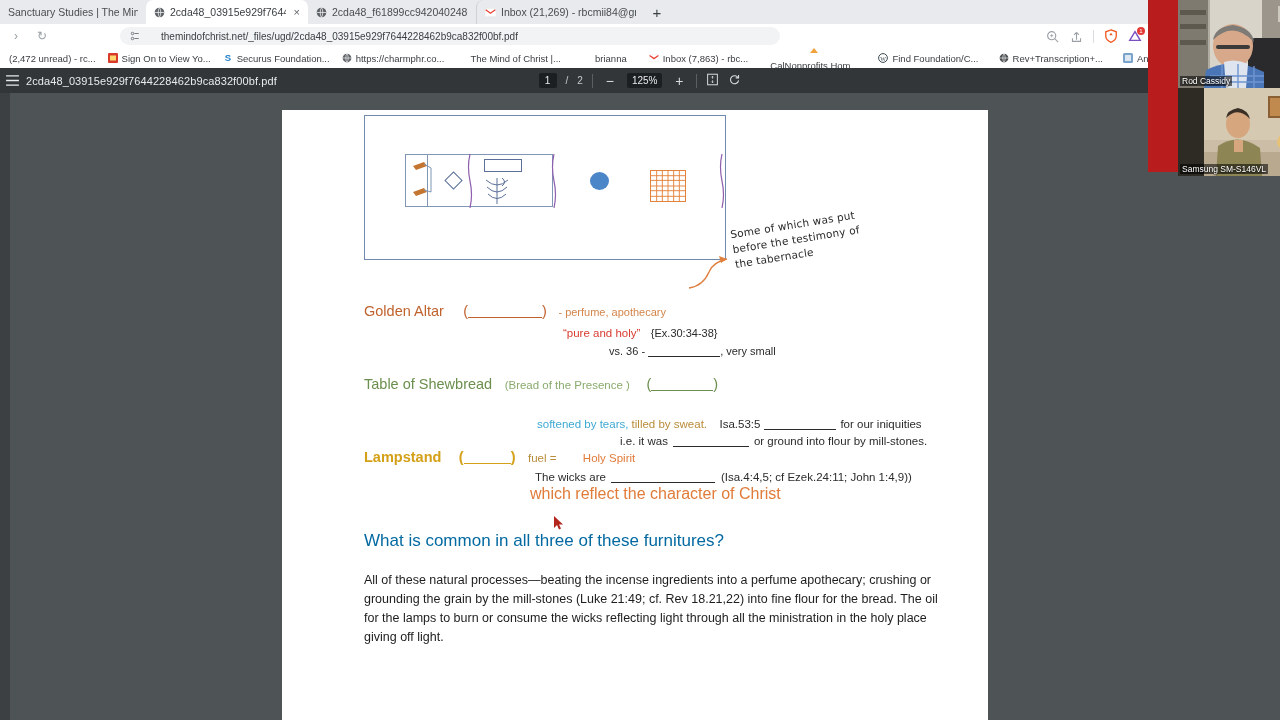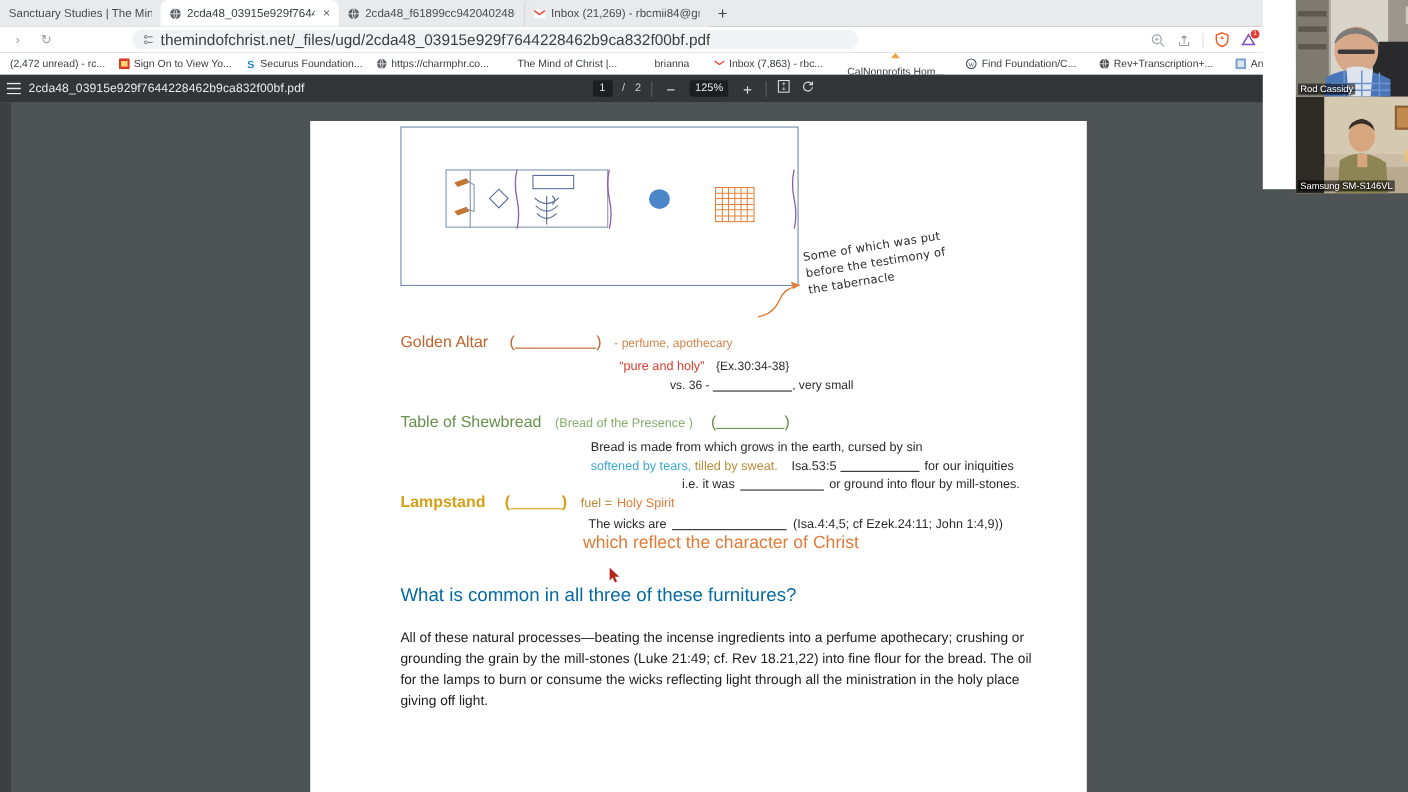--- a/index.html
+++ b/index.html
@@ -34,21 +34,21 @@
     position:absolute; top:24px; left:0; width:1280px; height:24px;
     background:#ffffff; display:flex; align-items:center; padding:0 8px; gap:10px;
   }
   .navbtn{ width:16px;height:16px;display:flex;align-items:center;justify-content:center;
            color:#9aa0a6;font-size:12px; }
   .omnibox{
     flex:1; height:18px; background:#f1f3f4; border-radius:9px;
     display:flex; align-items:center; gap:6px; padding:0 10px;
     margin:0 0 0 60px; max-width:660px;
   }
-  .omnibox .urltext{ font-size:14px; color:#3c4043; white-space:nowrap; overflow:hidden; }
+  .omnibox .urltext{ font-size:10px; color:#3c4043; white-space:nowrap; overflow:hidden;margin-left:15px; }
   .navicons{ margin-left:auto; display:flex; align-items:center; gap:9px; padding-right:130px;}
   .navicons .ni{ width:15px;height:15px; display:flex;align-items:center;justify-content:center;}
   .vdiv{ width:1px;height:13px;background:#dadce0; }
 
   .bookmarks{
     position:absolute; top:48px; left:0; width:1280px; height:20px;
     background:#ffffff; display:flex; align-items:center; padding:0 4px; gap:2px;
     overflow:hidden;
   }
   .bm{ display:flex;align-items:center;gap:4px; padding:1px 5px; font-size:9.5px;
@@ -135,21 +135,21 @@
   .c-orange2{ color:#e07b39; }
   .c-green{ color:#8aab6e; }
 
   .body-q{ position:absolute; left:82px; top:421px; font-size:17px; color:#0369a1;text-align:center;}
   .body-p{ position:absolute; left:82px; top:461px; width:578px; font-size:12.5px;
            color:#1d1d1d; line-height:1.52; }
 
   .cursor{ position:absolute; left:836px; top:516px; width:10px; height:14px; }
 
   
-  .videopanel{ position:absolute; right:0; top:0; width:132px; height:172px; background:#ffffff;padding-left:30px; }
+  .videopanel{ position:absolute; right:0; top:0; width:132px; height:172px; background:#b91c1c;padding-left:30px; }
   .vtile{ position:relative; width:132px; height:88px; overflow:hidden; }
   .vname{
     position:absolute; left:2px; bottom:2px; font-size:8.5px; color:#fff;
     background:rgba(0,0,0,.55); padding:0 2px; white-space:nowrap;
     text-shadow:0 1px 2px #000;
   }
   .v1{ background:linear-gradient(145deg,#8e8d86 0%,#b9b4a8 35%,#6f6a62 100%); }
   .v2{ background:linear-gradient(160deg,#6b6257 0%,#a09079 45%,#3a342c 100%); }
   .vfig{ position:absolute; }
 </style>
@@ -389,36 +389,33 @@
     </div>
     <div class="row" style="left:327px;top:231px;">
       <span class="sub c-dark">vs. 36 - </span><span class="blank" style="width:72px;color:#2b2b2b;"></span><span class="sub c-dark">, very small</span>
     </div>
 
     <div class="row" style="left:82px;top:265px;">
       <span class="head-green">Table of Shewbread</span>
       <span class="sub c-green" style="margin-left:8px;font-size:11.5px;">(Bread of the  Presence )</span>
       <span class="head-green" style="margin-left:12px;">(</span><span class="blank" style="width:62px;color:#6b8f4e;"></span><span class="head-green">)</span>
     </div>
-    <div class="row" style="left:255px;top:287px;">
-      <span class="sub c-dark" style="font-size:11.5px;">Bread is made from which grows in the earth, cursed by sin</span>
-    </div>
     <div class="row" style="left:255px;top:304px;">
       <span class="sub c-cyan" style="font-size:11.5px;">softened by tears,</span><span class="sub c-tan" style="font-size:11.5px;"> tilled by sweat.</span>
       <span class="sub c-dark" style="margin-left:8px;font-size:11.5px;">Isa.53:5</span><span class="blank" style="width:72px;color:#2b2b2b;margin-left:4px;"></span><span class="sub c-dark" style="margin-left:4px;font-size:11.5px;">for our iniquities</span>
     </div>
     <div class="row" style="left:338px;top:321px;">
       <span class="sub c-dark" style="font-size:11.5px;">i.e. it was</span><span class="blank" style="width:76px;color:#2b2b2b;margin-left:5px;"></span><span class="sub c-dark" style="margin-left:5px;font-size:11.5px;">or ground into flour by mill-stones.</span>
     </div>
 
     <div class="row" style="left:82px;top:338px;">
       <span class="head-amber">Lampstand</span>
       <span class="head-amber" style="margin-left:13px;">(</span><span class="blank" style="width:47px;color:#d4a017;border-bottom-width:1.5px;"></span><span class="head-amber">)</span>
       <span class="sub c-tan" style="margin-left:8px;font-size:11.5px;">fuel =</span>
-      <span class="sub c-orange2" style="margin-left:0;font-size:11.5px;">Holy Spirit</span>
+      <span class="sub c-orange2" style="margin-left:22px;font-size:11.5px;">Holy Spirit</span>
     </div>
     <div class="row" style="left:253px;top:357px;">
       <span class="sub c-dark" style="font-size:11.5px;">The wicks are</span><span class="blank" style="width:104px;color:#2b2b2b;margin-left:5px;"></span><span class="sub c-dark" style="margin-left:6px;font-size:11.5px;">(Isa.4:4,5; cf Ezek.24:11; John 1:4,9))</span>
     </div>
     <div class="row" style="left:248px;top:375px;">
       <span class="sub c-orange2" style="font-size:16px;">which reflect the character of Christ</span>
     </div>
 
     <div class="body-q">What is common in all three of these furnitures?</div>
     <div class="body-p">All of these natural processes—beating the incense ingredients into a perfume apothecary; crushing or grounding the grain by the mill-stones (Luke 21:49; cf. Rev 18.21,22) into fine flour for the bread. The oil for the lamps to burn or consume the wicks reflecting light through all the ministration in the holy place giving off light.</div>

